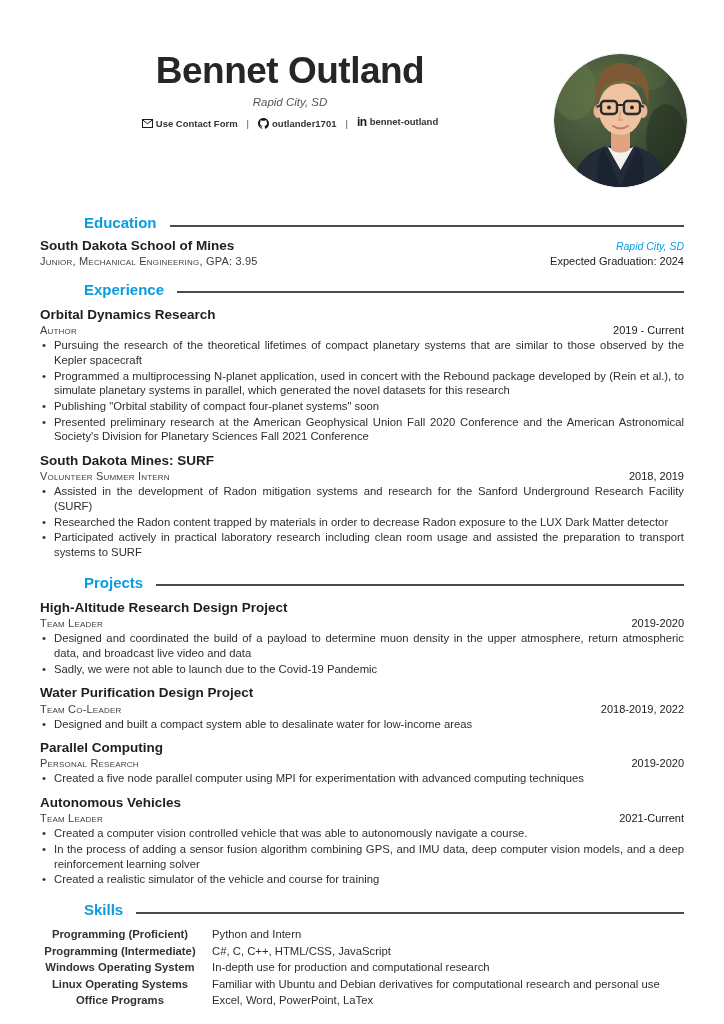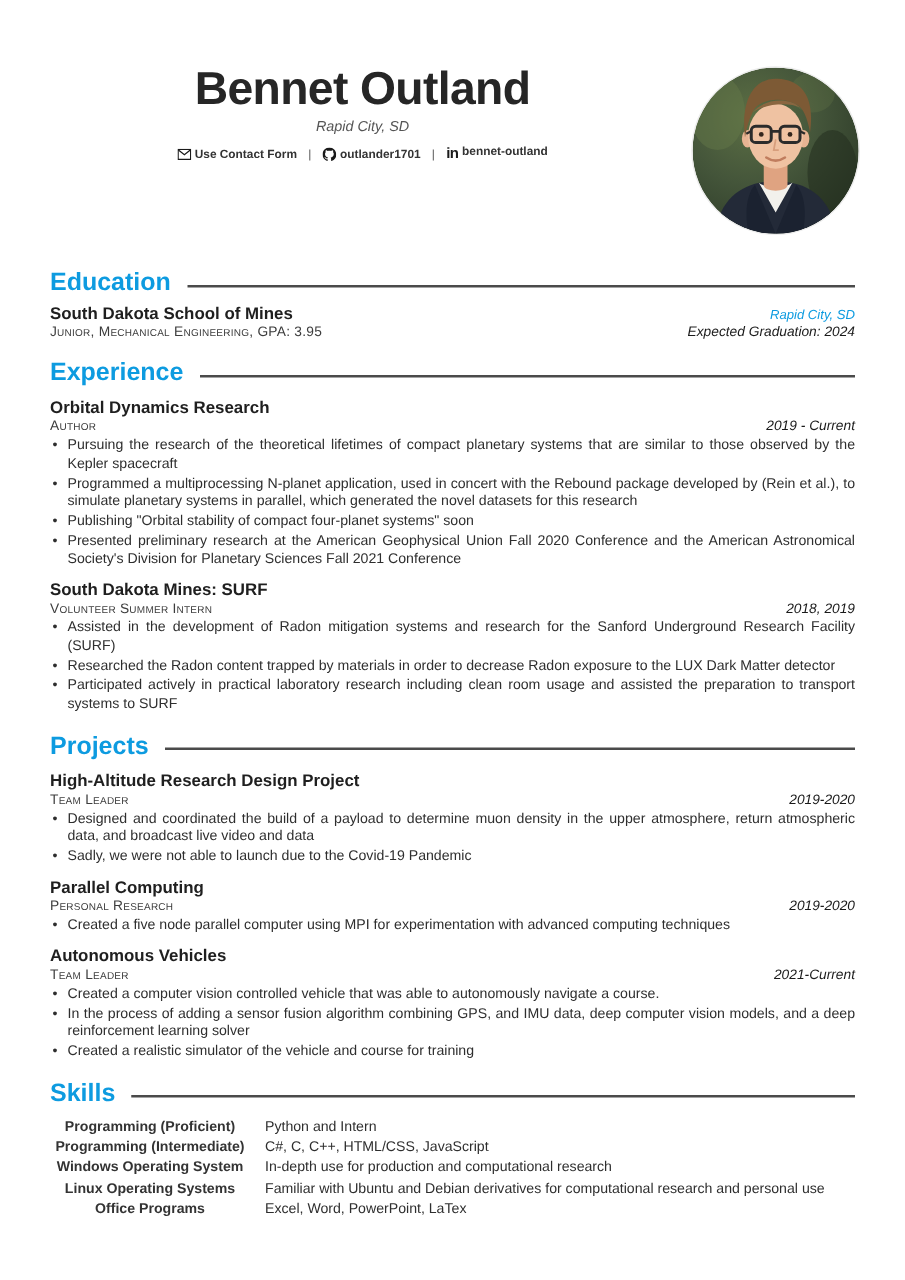--- a/index.html
+++ b/index.html
@@ -16,29 +16,29 @@
   .contact-sep{color:#555;font-weight:400;}
   .ico{display:inline-flex;align-items:center;}
   .ico svg{display:block;}
   .in-glyph{font-weight:700;font-size:12px;letter-spacing:-0.5px;color:#1a1a1a;}
 
   .photo-wrap{position:absolute;top:54px;right:-3px;width:133px;height:133px;border-radius:50%;overflow:hidden;box-shadow:0 0 0 1px rgba(0,0,0,0.08);}
   .photo-wrap svg{display:block;}
 
   
   .sec-head{display:flex;align-items:center;margin-top:15px;margin-bottom:6px;}
-  .sec-title{font-size:20px;font-weight:700;color:#0d9be0;line-height:1.1;}
+  .sec-title{font-size:15px;font-weight:700;color:#0d9be0;line-height:1.1;margin-left:44px;}
   .sec-rule{flex:1;height:2px;background:#4a4a4a;margin-left:13px;margin-top:5px;}
 
   .row{display:flex;justify-content:space-between;align-items:baseline;}
   .entry{margin-top:9px;}
   .entry-title{font-size:13.5px;font-weight:700;color:#1f1f1f;line-height:1.2;}
   .entry-sub{margin-top:1px;}
   .role{font-variant:small-caps;font-size:11px;color:#3d3d3d;letter-spacing:0.2px;}
-  .date{font-size:11px;font-style:italic;color:#1a1a1a;text-align:center;}
+  .date{font-size:11px;color:#1a1a1a;text-align:center;}
   .loc-blue{font-size:10.5px;font-style:italic;color:#0d9be0;}
 
   ul.bullets{margin:2px 0 0 0;padding:0;list-style:none;}
   ul.bullets li{position:relative;padding-left:14px;font-size:11.3px;line-height:1.3;color:#2e2e2e;text-align:justify;margin-top:1px;}
   ul.bullets li::before{content:"\2022";position:absolute;left:2px;top:0;color:#2e2e2e;}
 
   
   .skills-grid{display:grid;grid-template-columns:160px 1fr;column-gap:12px;row-gap:0;margin-top:8px;}
   .skill-label{font-size:11.3px;font-weight:700;color:#333;text-align:center;line-height:1.45;}
   .skill-value{font-size:11.3px;color:#2e2e2e;line-height:1.45;}
@@ -191,20 +191,30 @@
       <div class="row entry-sub">
         <span class="role">Team Leader</span>
         <span class="date">2019-2020</span>
       </div>
       <ul class="bullets">
         <li>Designed and coordinated the build of a payload to determine muon density in the upper atmosphere, return atmospheric data, and broadcast live video and data</li>
         <li>Sadly, we were not able to launch due to the Covid-19 Pandemic</li>
       </ul>
     </div>
 
+    <div class="entry">
+      <div class="entry-title">Water Purification Design Project</div>
+      <div class="row entry-sub">
+        <span class="role">Team Co-Leader</span>
+        <span class="date">2018-2019, 2022</span>
+      </div>
+      <ul class="bullets">
+        <li>Designed and built a compact system able to desalinate water for low-income areas</li>
+      </ul>
+    </div>
 
     <div class="entry">
       <div class="entry-title">Parallel Computing</div>
       <div class="row entry-sub">
         <span class="role">Personal Research</span>
         <span class="date">2019-2020</span>
       </div>
       <ul class="bullets">
         <li>Created a five node parallel computer using MPI for experimentation with advanced computing techniques</li>
       </ul>

